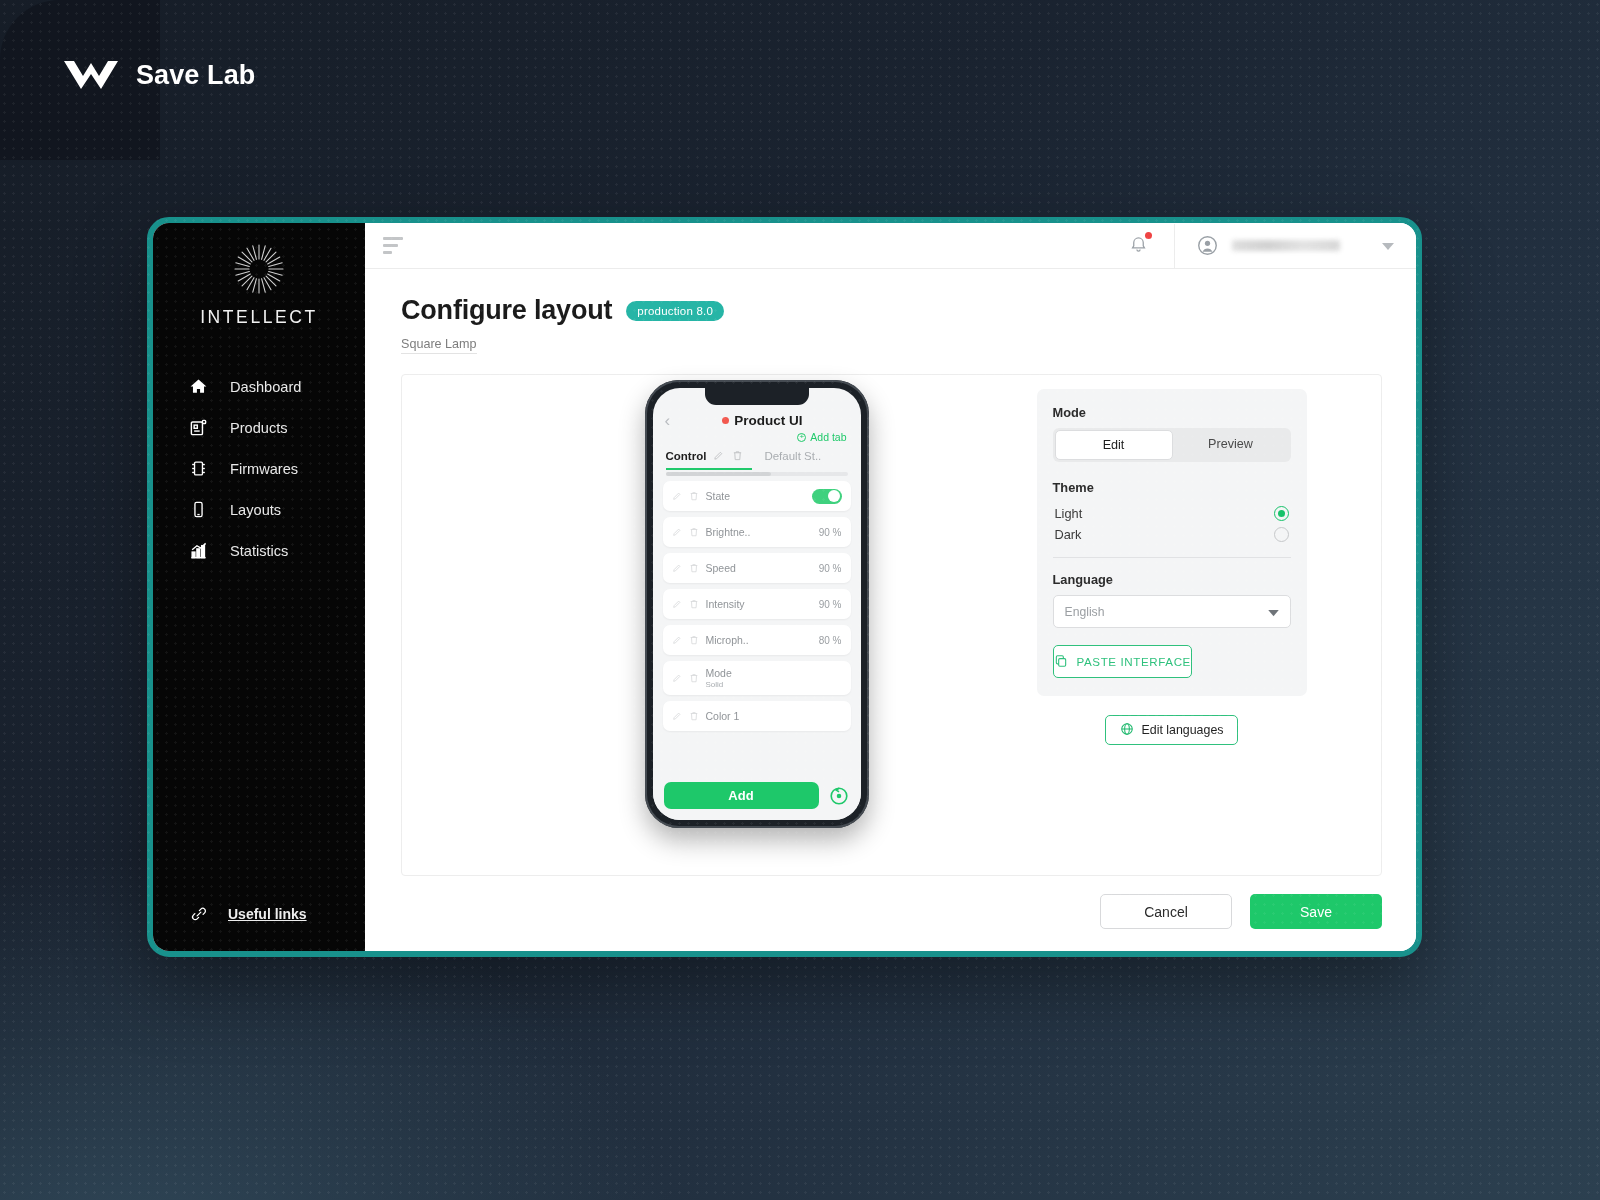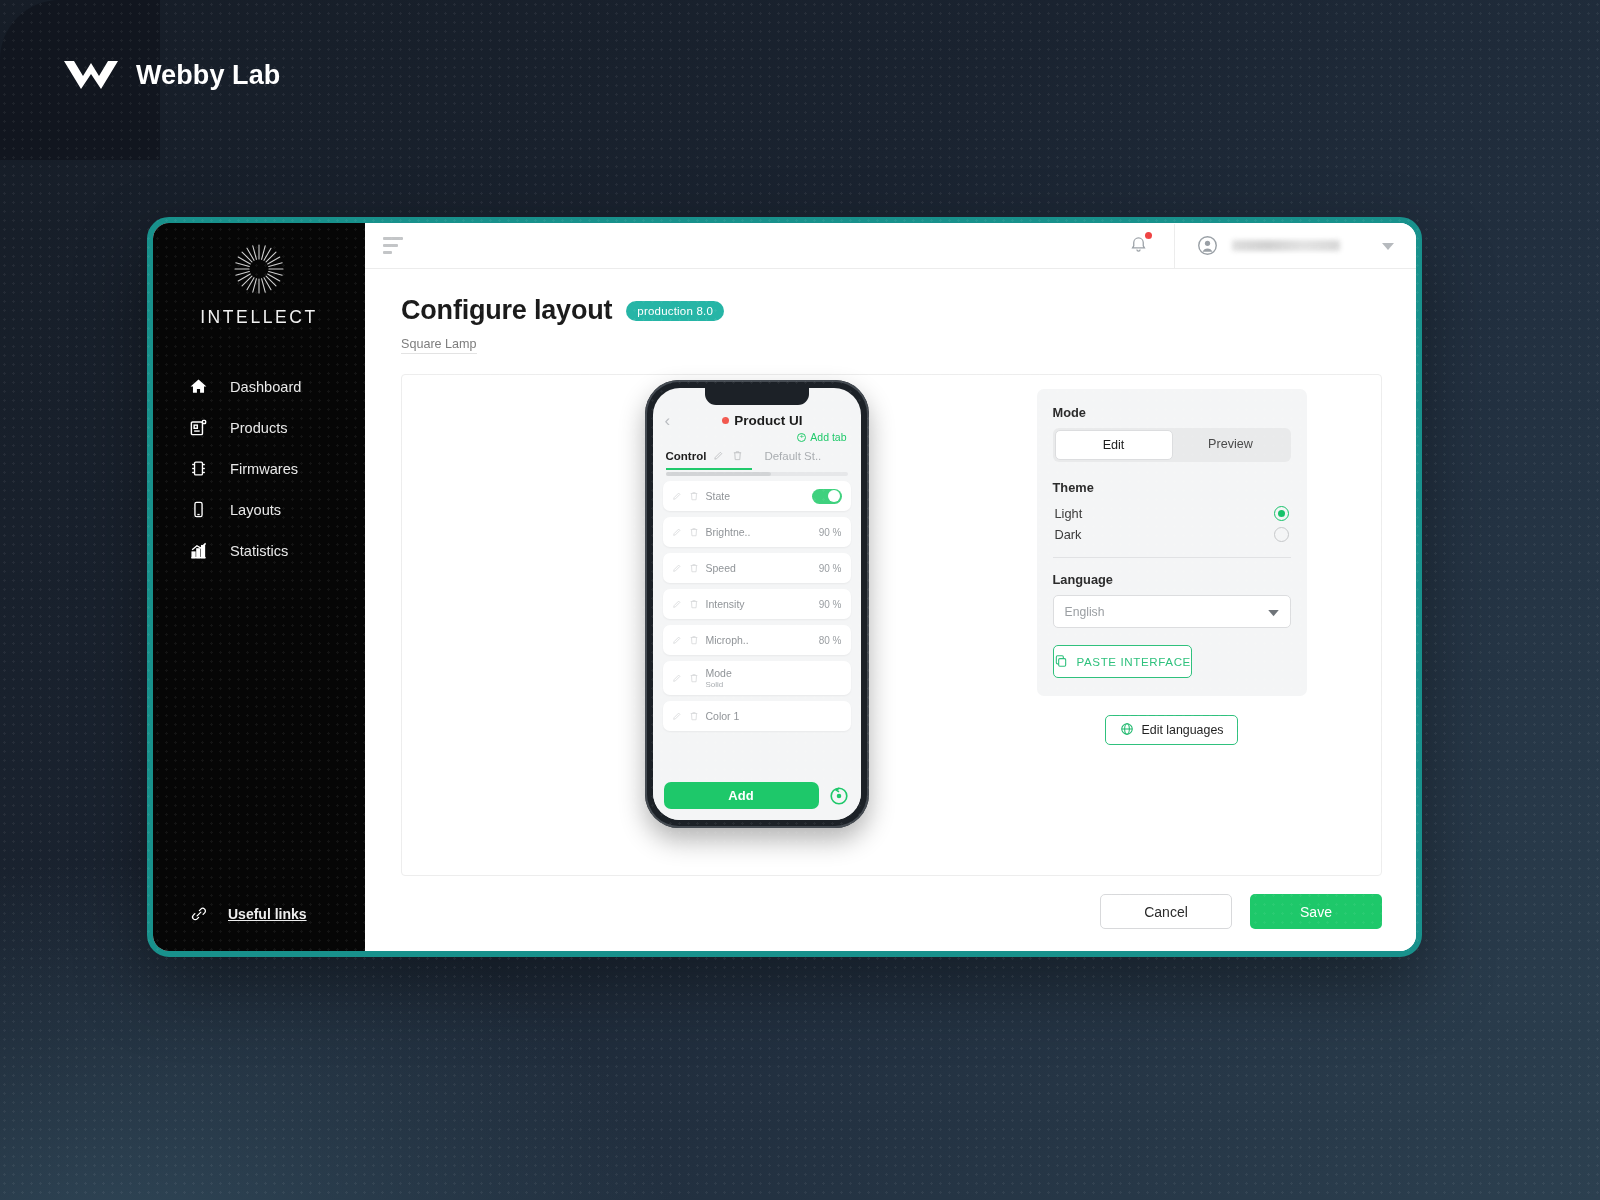--- a/index.html
+++ b/index.html
@@ -238,21 +238,21 @@
 <body>
 
 <div class="page-round-tl"></div>
 
 <div class="brand">
   <span class="brand-mark">
     <svg viewBox="0 0 58 40" width="58" height="40">
       <path d="M2 6 L19 34 L29 19 L39 34 L56 6 L46 6 L37 21 L29 8 L21 21 L12 6 Z" fill="#ffffff"></path>
     </svg>
   </span>
-  <span class="brand-name">Webby Lab</span>
+  <span class="brand-name">Save Lab</span>
 </div>
 
 <div class="app-window">
 
   <aside class="sidebar">
     <div class="logo-block">
       <span class="logo-sun">
         <svg width="56" height="56" viewBox="0 0 56 56">
           <g stroke="#cfcfcf" stroke-width="1.1" stroke-linecap="round">
             <g transform="translate(28,28)">

